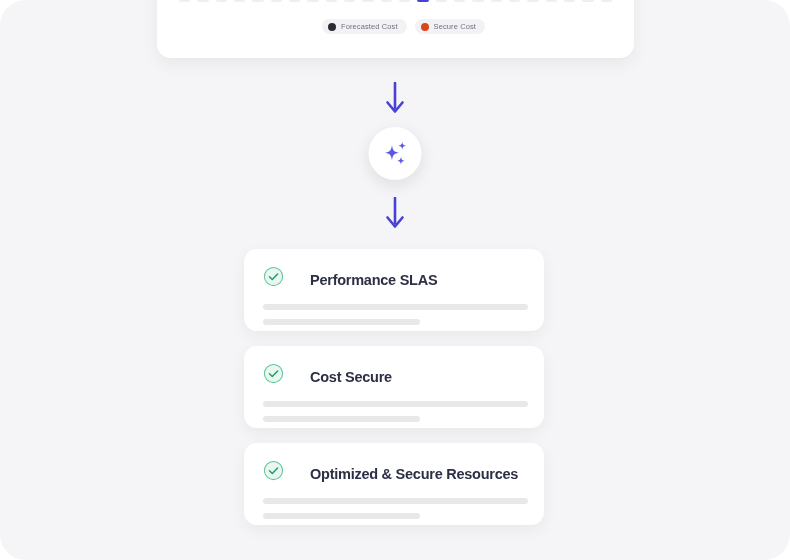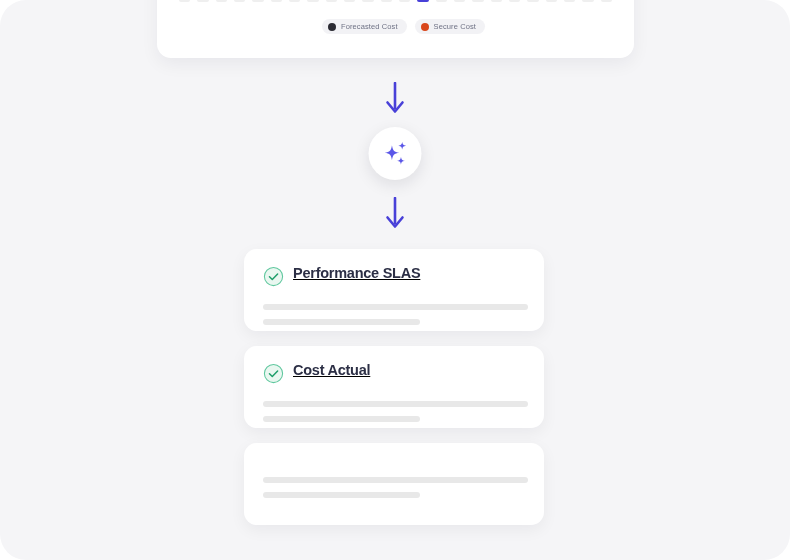--- a/index.html
+++ b/index.html
@@ -124,23 +124,22 @@
     border-radius: 13px;
     box-shadow: 0 5px 16px rgba(20,20,43,.055);
     padding: 17px 19px 0 19px;
   }
   #card-0 { top: 249px; }
   #card-1 { top: 346px; }
   #card-2 { top: 443px; }
 
   .card-head {
     display: flex;
-    align-items: flex-start;
-    gap: 9px;
-    text-decoration: underline;
+    align-items: flex-end;
+    gap: 26px;
   }
 
   .check-icon { width: 21px; height: 21px; flex: none; display: block; }
 
   .card-title {
     font-size: 14.5px;
     font-weight: 700;
     color: #2c2f45;
     letter-spacing: -0.25px;
     line-height: 1;
@@ -233,24 +232,31 @@
     <div class="skeleton sk-long"></div>
     <div class="skeleton sk-short"></div>
   </div>
 
   <div class="result-card" id="card-1">
     <div class="card-head">
       <svg class="check-icon" viewBox="0 0 24 24" aria-hidden="true">
         <circle cx="12" cy="12" r="10.4" fill="#e9f7f0" stroke="#5fc79e" stroke-width="1.2"></circle>
         <path d="M7.4 12.3 L10.6 15.4 L16.7 9.1" stroke="#1e9e6a" stroke-width="1.7" fill="none" stroke-linecap="round" stroke-linejoin="round"></path>
       </svg>
-      <span class="card-title">Cost Actual</span>
+      <span class="card-title">Cost Secure</span>
     </div>
     <div class="skeleton sk-long"></div>
     <div class="skeleton sk-short"></div>
   </div>
 
   <div class="result-card" id="card-2">
+    <div class="card-head">
+      <svg class="check-icon" viewBox="0 0 24 24" aria-hidden="true">
+        <circle cx="12" cy="12" r="10.4" fill="#e9f7f0" stroke="#5fc79e" stroke-width="1.2"></circle>
+        <path d="M7.4 12.3 L10.6 15.4 L16.7 9.1" stroke="#1e9e6a" stroke-width="1.7" fill="none" stroke-linecap="round" stroke-linejoin="round"></path>
+      </svg>
+      <span class="card-title">Optimized &amp; Secure Resources</span>
+    </div>
     <div class="skeleton sk-long"></div>
     <div class="skeleton sk-short"></div>
   </div>
 
 </div>
 
 </body></html>

